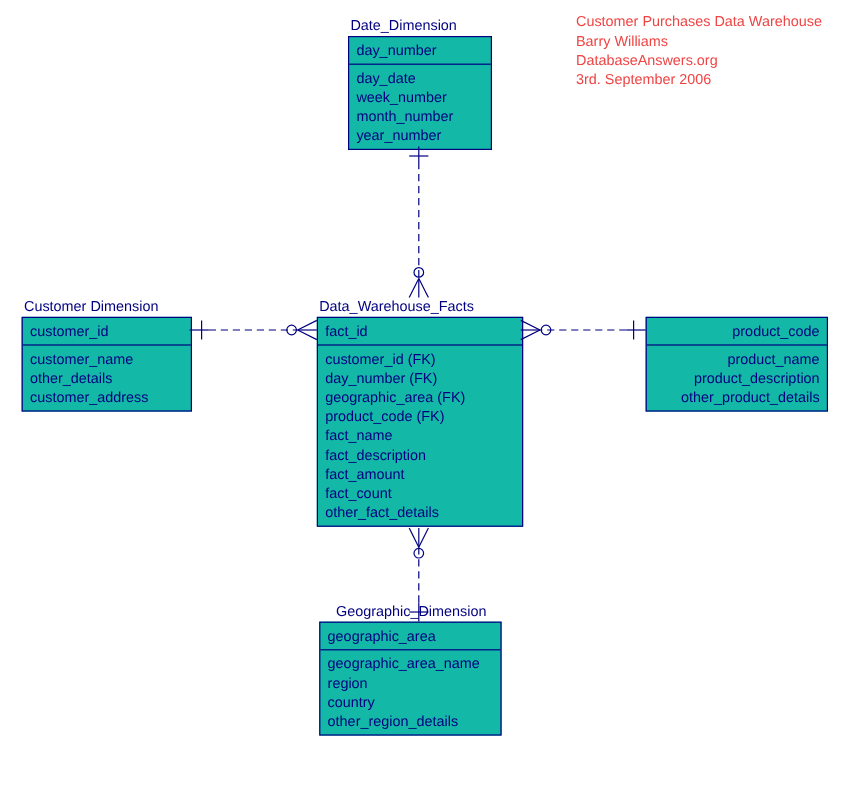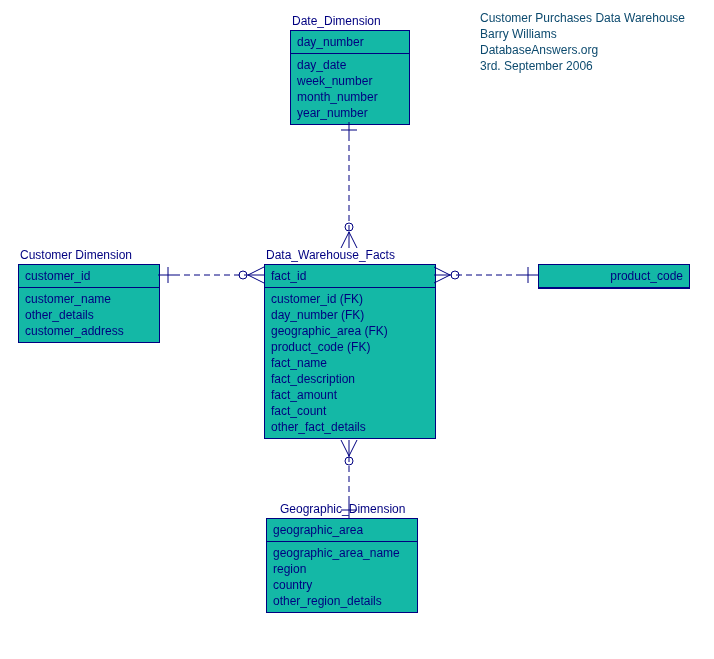--- a/index.html
+++ b/index.html
@@ -30,21 +30,21 @@
   }
   .attr-section {
     padding: 3px 6px;
   }
   .pk-section div, .attr-section div {
     line-height: 16px;
     white-space: nowrap;
   }
   .meta {
     position: absolute;
-    color: #0c4a6e;
+    color: #ef4444;
     font-size: 12px;
     line-height: 16px;
   }
   svg.connector {
     position: absolute;
     top: 0;
     left: 0;
     pointer-events: none;
   }
 </style>
@@ -99,20 +99,25 @@
     <div>fact_count</div>
     <div>other_fact_details</div>
   </div>
 </div>
 
 <div class="entity-title" style="left:540px; top:248px;margin-top:20px;">Product_Dimension</div>
 <div class="entity" style="left:538px; top:264px; width:150px;text-align:right;">
   <div class="pk-section">
     <div>product_code</div>
   </div>
+  <div class="attr-section">
+    <div>product_name</div>
+    <div>product_description</div>
+    <div>other_product_details</div>
+  </div>
 </div>
 
 <div class="entity-title" style="left:280px; top:502px;">Geographic_Dimension</div>
 <div class="entity" style="left:266px; top:518px; width:150px;">
   <div class="pk-section">
     <div>geographic_area</div>
   </div>
   <div class="attr-section">
     <div>geographic_area_name</div>
     <div>region</div>

